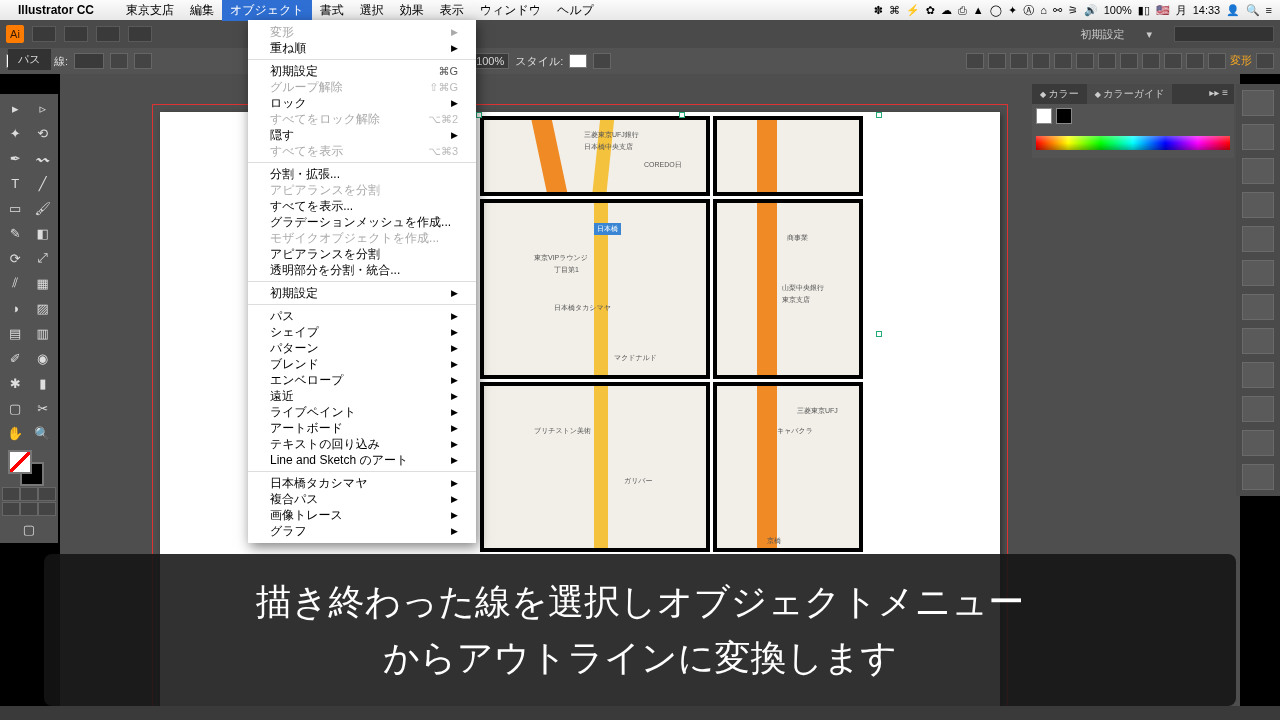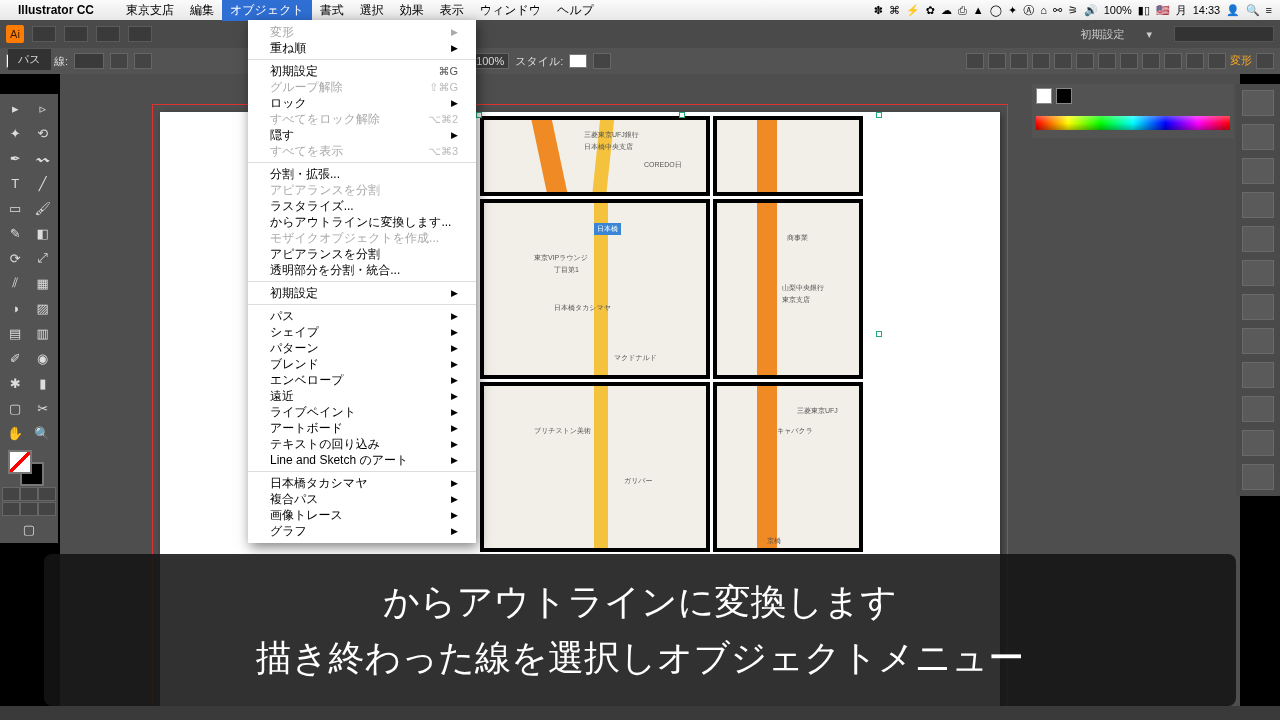--- a/index.html
+++ b/index.html
@@ -252,20 +252,25 @@
   </div>
   <div class="mini-row">
     <div class="m"></div>
     <div class="m"></div>
     <div class="m"></div>
   </div>
   <div class="tool" style="grid-column:1/3">▢</div>
 </div>
 
 <div class="right-panels">
+  <div class="panel-tabs">
+    <div class="t active">カラー</div>
+    <div class="t">カラーガイド</div>
+    <span style="margin-left:auto;padding:3px 6px">▸▸ ≡</span>
+  </div>
   <div class="color-panel">
     <span class="sw" style="background:#fff"></span>
     <span class="sw" style="background:#000"></span>
     <div class="spectrum"></div>
   </div>
 </div>
 
 <div class="right-dock">
   <div class="d"></div>
   <div class="d"></div>
@@ -316,24 +321,24 @@
       <span class="sc">⌥⌘3</span>
     </div>
     <div class="sep"></div>
     <div class="row">
       <span>分割・拡張...</span>
     </div>
     <div class="row disabled">
       <span>アピアランスを分割</span>
     </div>
     <div class="row">
-      <span>ラスタライズ...</span>
-    </div>
-    <div class="row">
-      <span>からアウトラインに変換します...</span>
+      <span>すべてを表示...</span>
+    </div>
+    <div class="row">
+      <span>グラデーションメッシュを作成...</span>
     </div>
     <div class="row disabled">
       <span>モザイクオブジェクトを作成...</span>
     </div>
     <div class="row">
       <span>アピアランスを分割</span>
     </div>
     <div class="row">
       <span>透明部分を分割・統合...</span>
     </div>
@@ -396,17 +401,17 @@
       <span>画像トレース</span>
       <span class="arrow">▶</span>
     </div>
     <div class="row">
       <span>グラフ</span>
       <span class="arrow">▶</span>
     </div>
   </div>
 
 <div class="subtitle">
+  <div>描き終わった線を選択しオブジェクトメニュー</div>
   <div>からアウトラインに変換します</div>
-  <div>描き終わった線を選択しオブジェクトメニュー</div>
 </div>
 
 <div class="statusbar"></div>
 
 </body></html>

